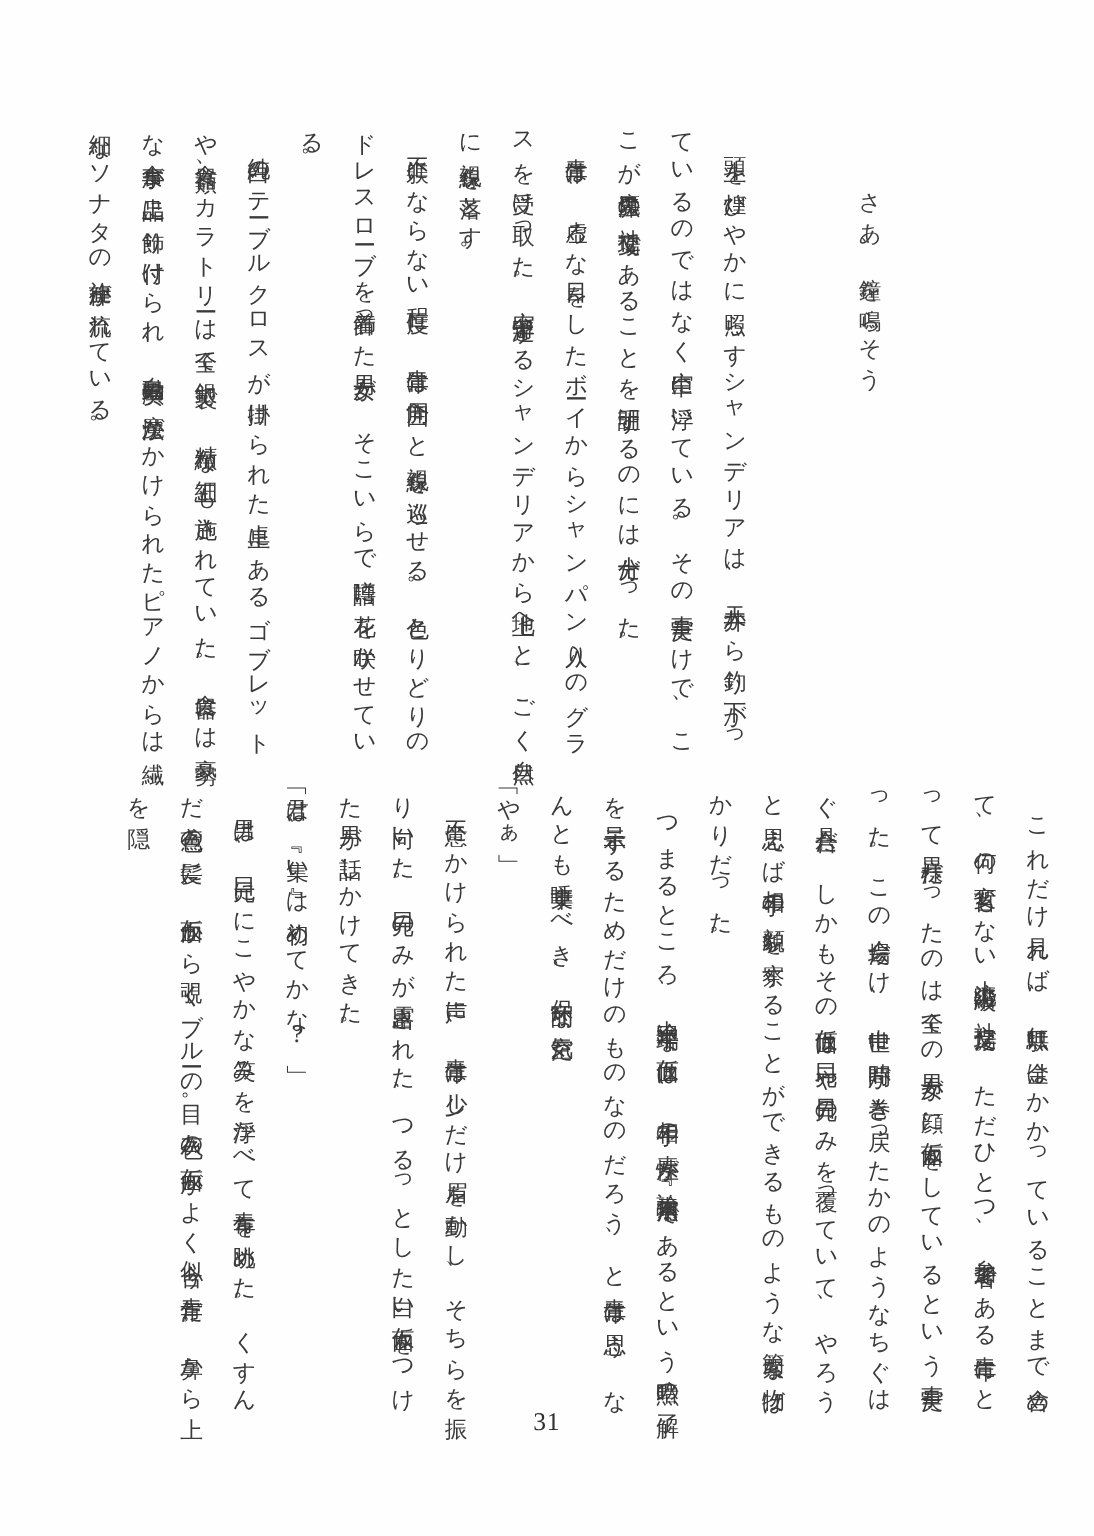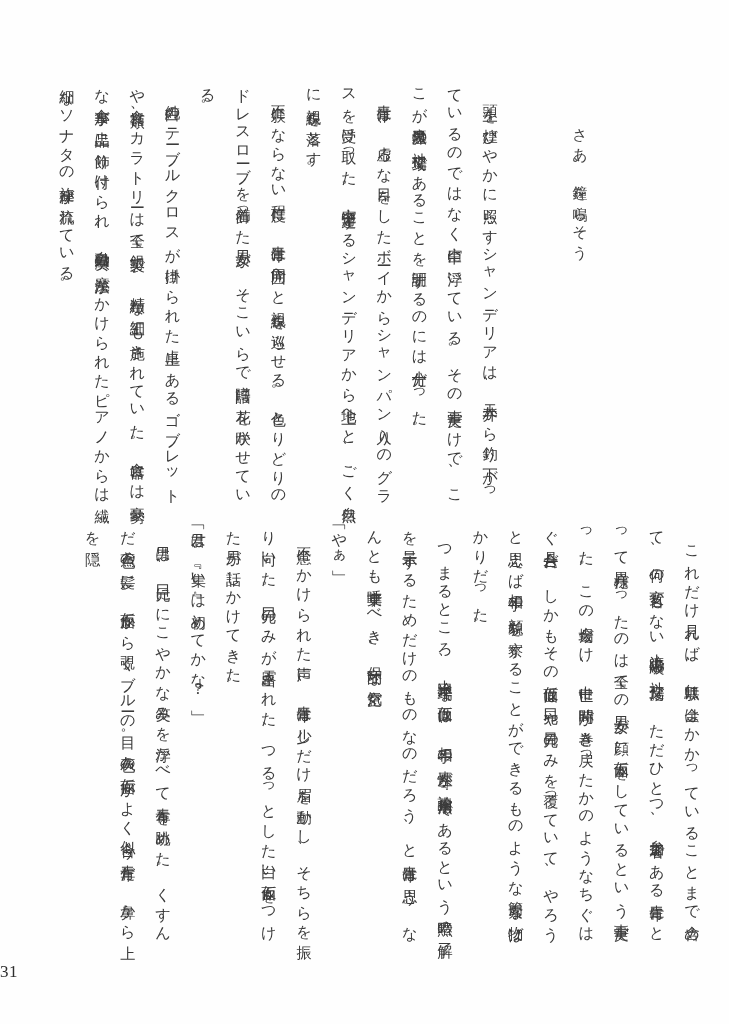--- a/index.html
+++ b/index.html
@@ -73,26 +73,25 @@
   .vblock p.noindent {
     text-indent: 0;
   }
 
   
   #folio {
     position: absolute;
     left: 0;
     right: 0;
     top: 938px;
-    text-align: left;
+    text-align: center;
     font-family: "Liberation Serif", "DejaVu Serif", serif;
     font-size: 17px;
     color: #2e2e2e;
     letter-spacing: 0.5px;
-    margin-top: 24px;
   }
 </style>
 </head>
 <body>
 
 <div class="page">
 
   <div class="vblock" id="epigraph">
     <p class="noindent">さあ、鐘を鳴らそう</p>
   </div>

